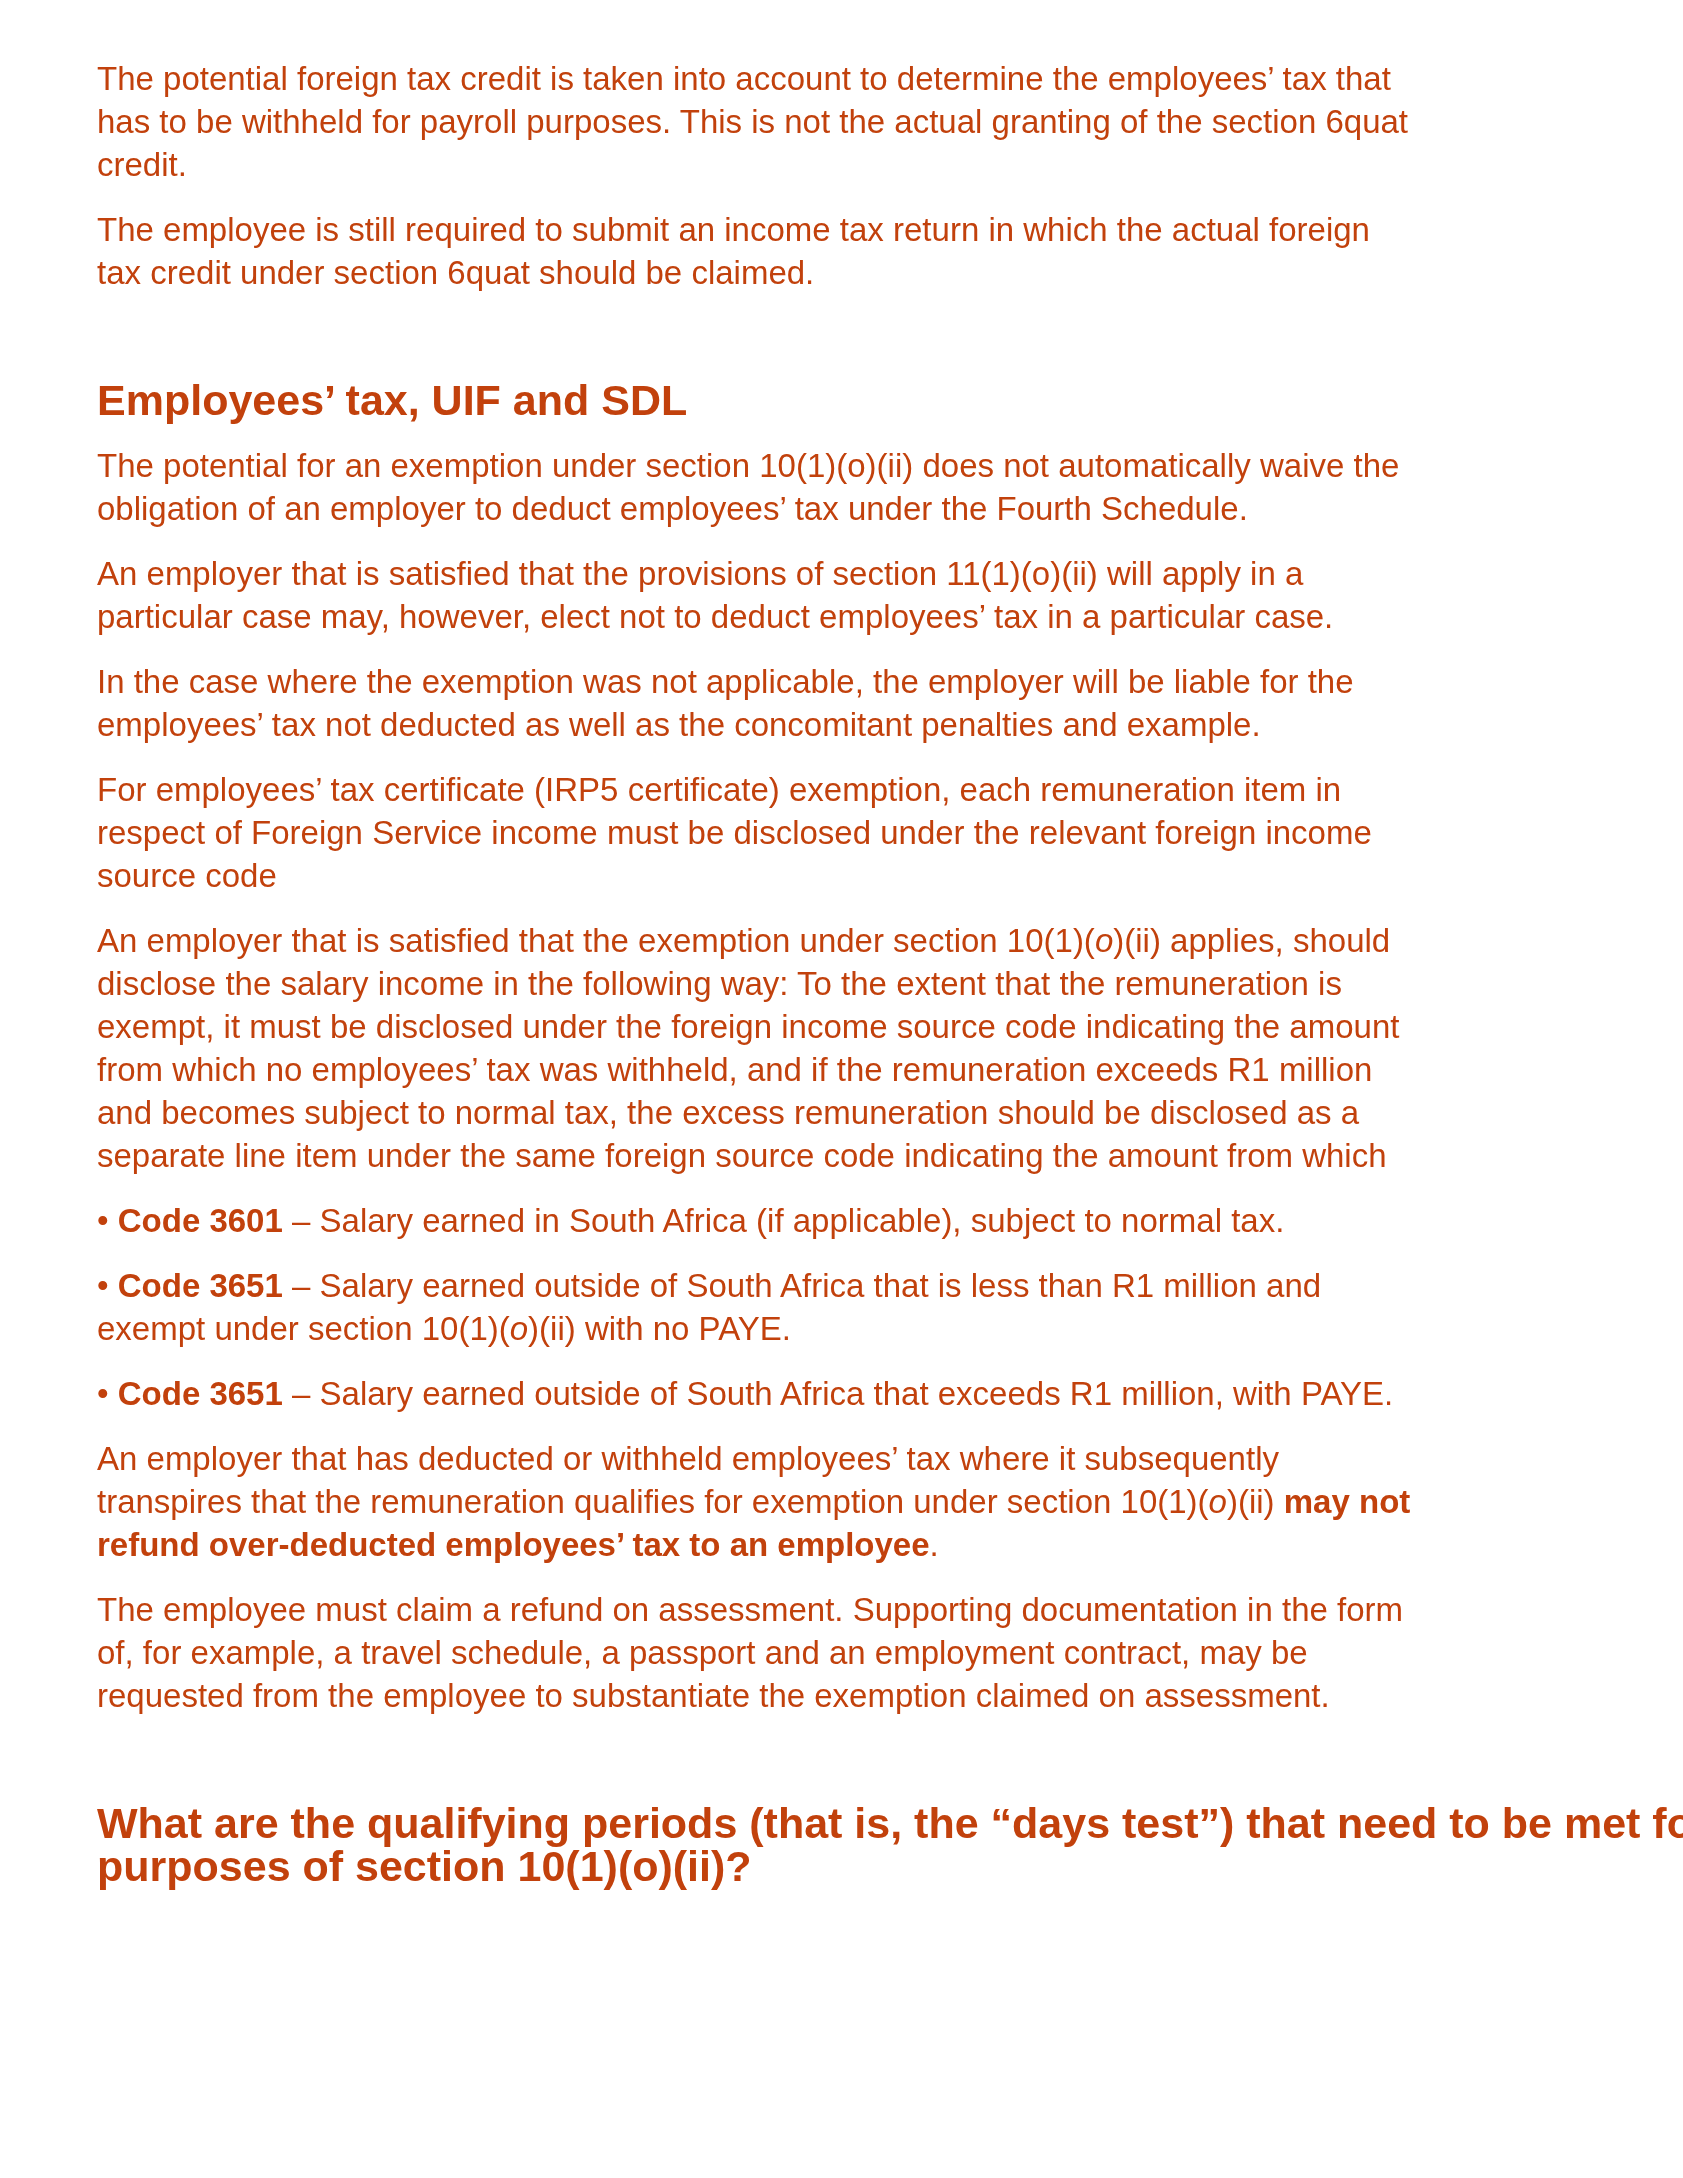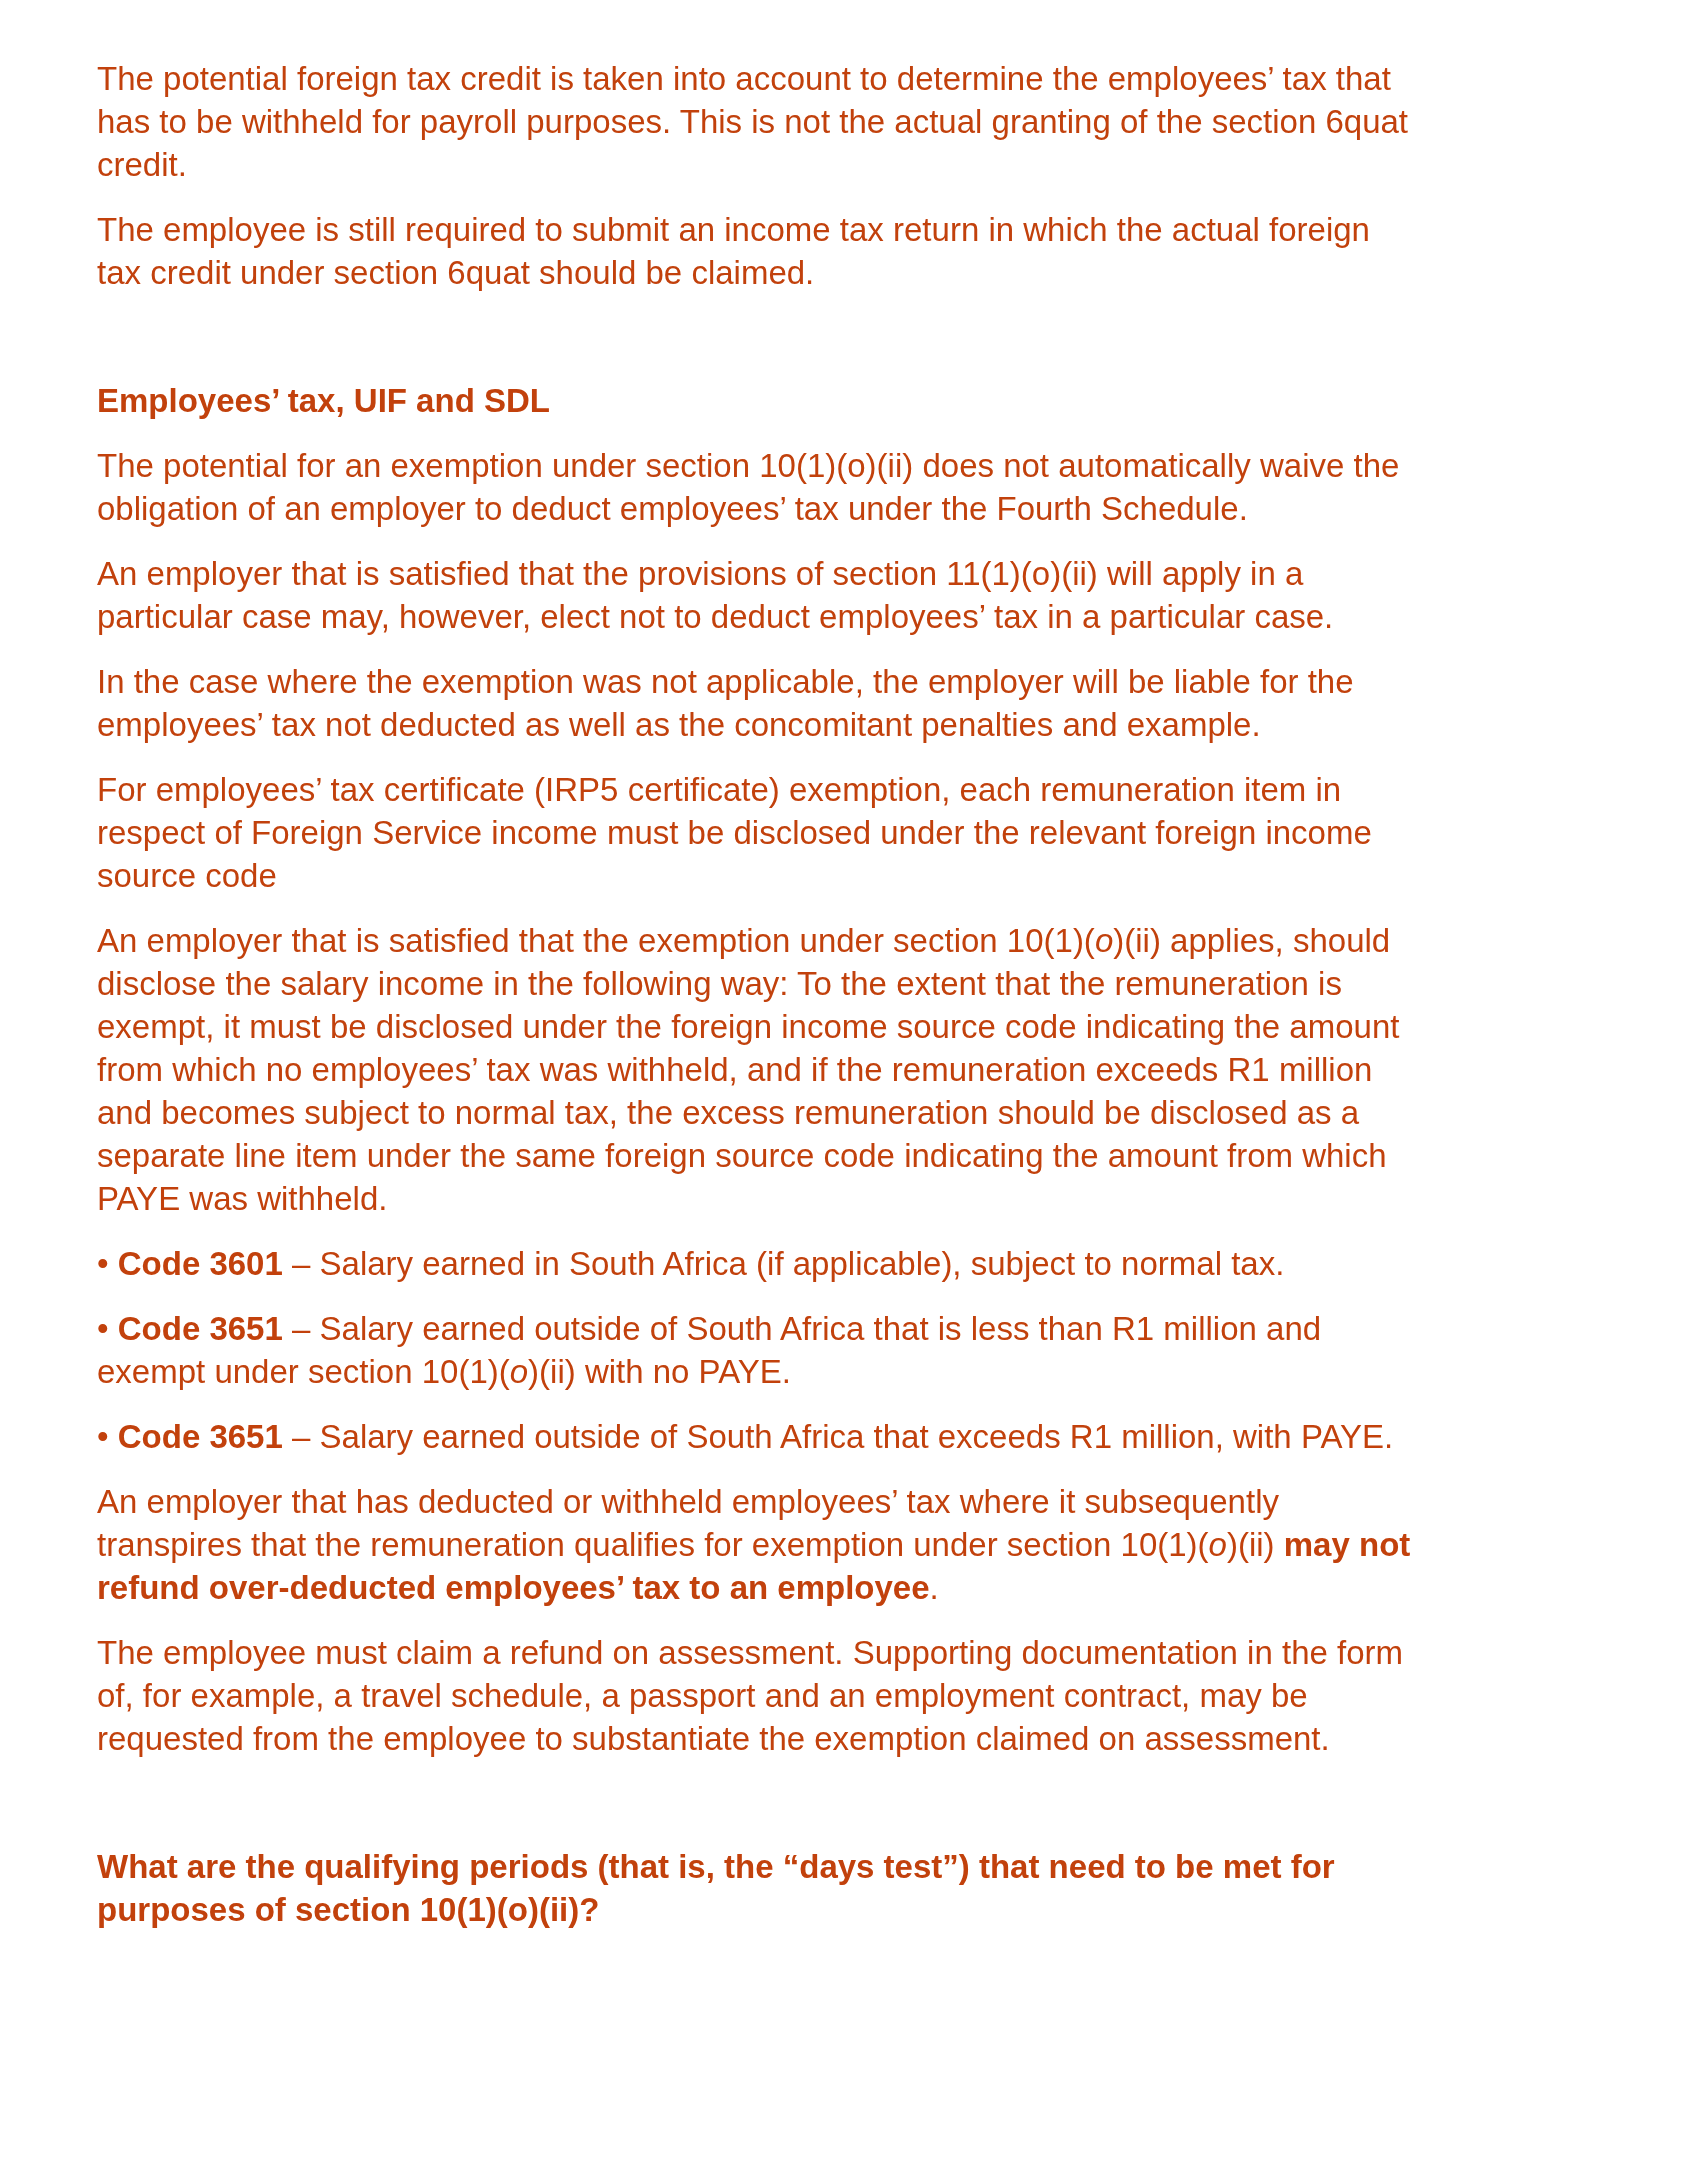--- a/index.html
+++ b/index.html
@@ -4,21 +4,21 @@
 <style>
   html, body { margin: 0; padding: 0; background: #ffffff; }
   body { width: 1683px; height: 2178px; position: relative; overflow: hidden; }
   .page {
     position: absolute; left: 97px; top: 57px; width: 1544px;
     font-family: "Liberation Sans", sans-serif;
     font-size: 33px; line-height: 43px; color: #c2410c;
   }
   p { margin: 0 0 22px 0; white-space: nowrap; }
   .line { display: block; }
-  h2 { font-size: 33px; line-height: 43px; font-weight: bold; margin: 0 0 22px 0; white-space: nowrap; }
+  h2 { font-size: 43px; line-height: 43px; font-weight: bold; margin: 0 0 22px 0; white-space: nowrap; }
   .gap-h { height: 63px; }
   .gap-q { height: 63px; }
   b { font-weight: bold; }
   i { font-style: italic; }
 </style>
 </head>
 <body>
 
 <div class="page">
 
@@ -58,21 +58,20 @@
     <span class="line">source code</span>
   </p>
 
   <p>
     <span class="line"><span>An employer that is satisfied that the exemption under section 10(1)(</span><i>o</i><span>)(ii) applies, should</span></span>
     <span class="line">disclose the salary income in the following way: To the extent that the remuneration is</span>
     <span class="line">exempt, it must be disclosed under the foreign income source code indicating the amount</span>
     <span class="line">from which no employees’ tax was withheld, and if the remuneration exceeds R1 million</span>
     <span class="line">and becomes subject to normal tax, the excess remuneration should be disclosed as a</span>
     <span class="line">separate line item under the same foreign source code indicating the amount from which</span>
-    <span class="line">PAYE was withheld.</span>
   </p>
 
 
   <p>
     <span class="line"><span>•</span> <b>Code 3601</b><span> – Salary earned in South Africa (if applicable), subject to normal tax.</span></span>
   </p>
 
   <p>
     <span class="line"><span>•</span> <b>Code 3651</b><span> – Salary earned outside of South Africa that is less than R1 million and</span></span>
     <span class="line"><span>exempt under section 10(1)(</span><i>o</i><span>)(ii) with no PAYE.</span></span>

